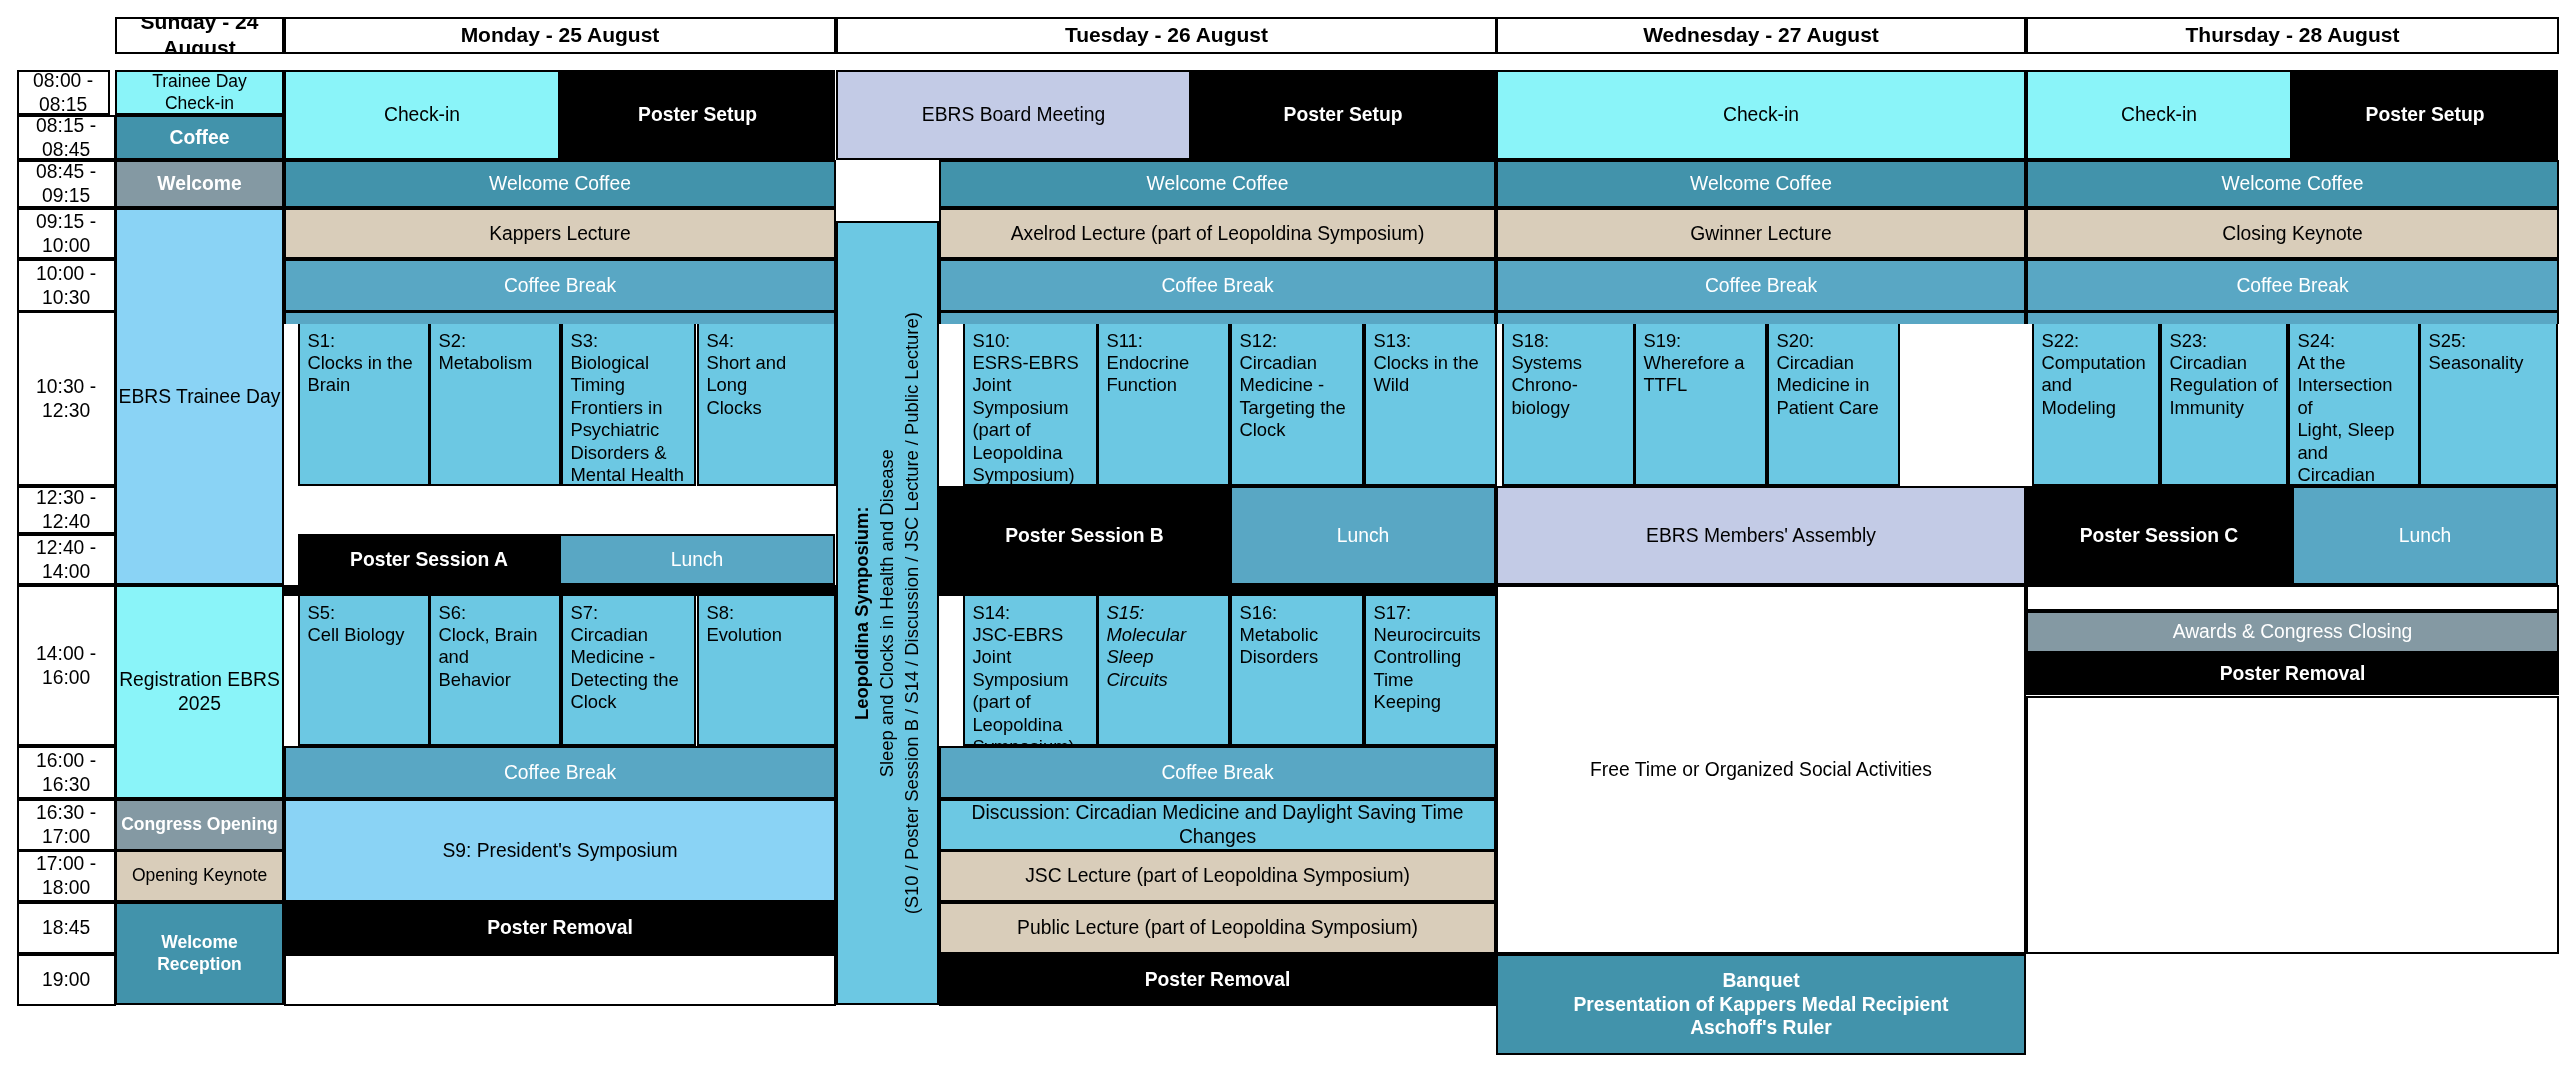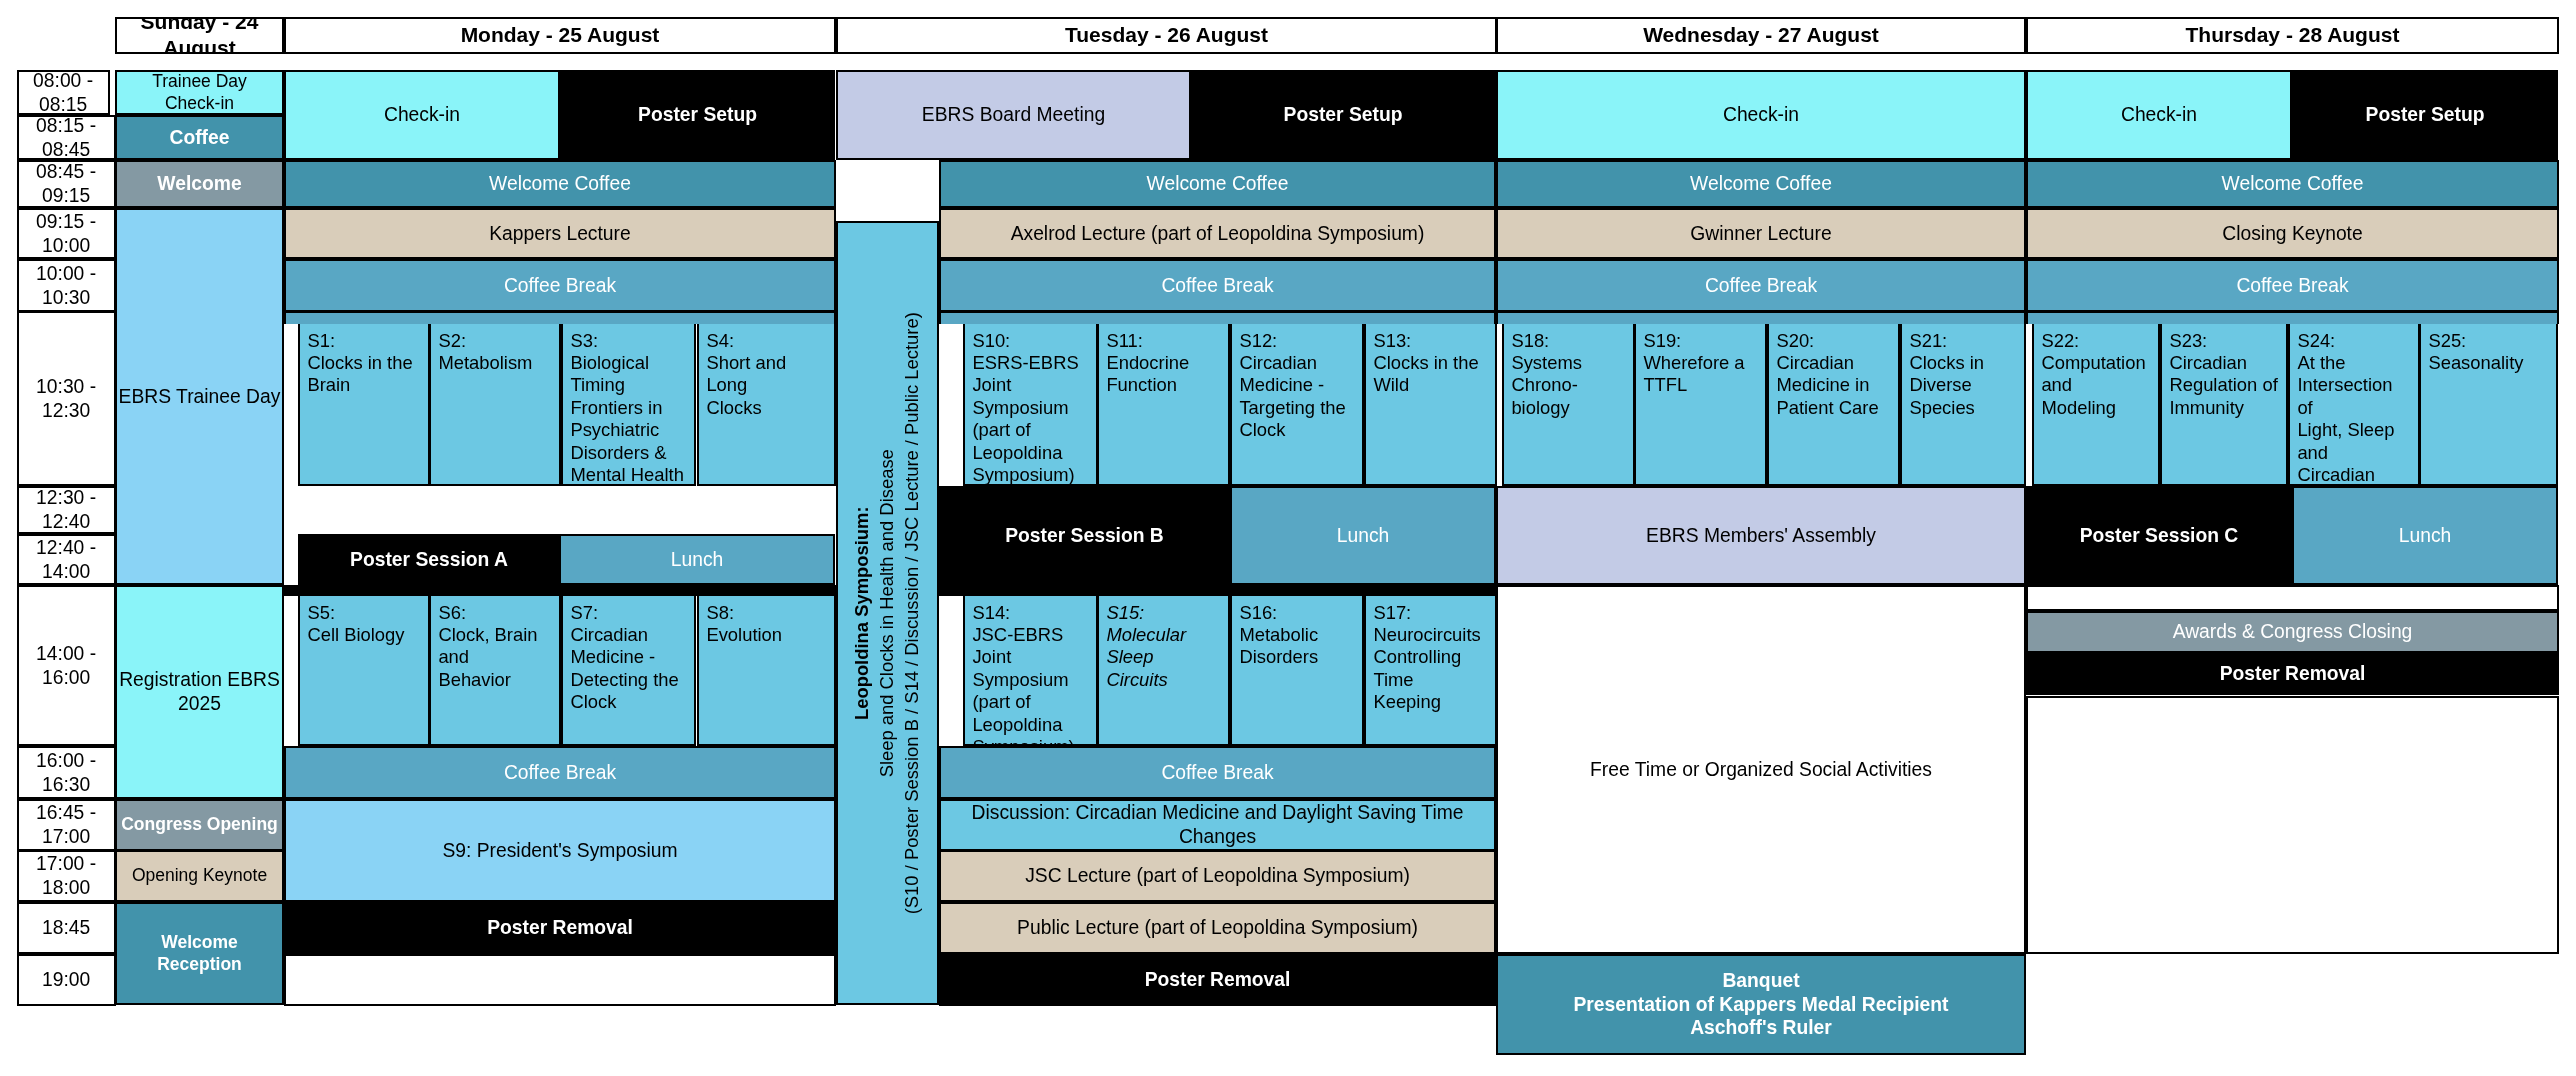--- a/index.html
+++ b/index.html
@@ -90,21 +90,21 @@
   <div class="cell c-white ctr timecell" style="left:16.6px;top:70px;width:93px;height:45px;">08:00 - 08:15</div>
   <div class="cell c-white ctr timecell" style="left:16.6px;top:115px;width:99px;height:45px;">08:15 - 08:45</div>
   <div class="cell c-white ctr timecell" style="left:16.6px;top:160px;width:99px;height:48px;">08:45 - 09:15</div>
   <div class="cell c-white ctr timecell" style="left:16.6px;top:208px;width:99px;height:51px;">09:15 - 10:00</div>
   <div class="cell c-white ctr timecell" style="left:16.6px;top:259px;width:99px;height:53px;">10:00 - 10:30</div>
   <div class="cell c-white ctr timecell" style="left:16.6px;top:311px;width:99px;height:175px;">10:30 - 12:30</div>
   <div class="cell c-white ctr timecell" style="left:16.6px;top:486px;width:99px;height:48px;">12:30 - 12:40</div>
   <div class="cell c-white ctr timecell" style="left:16.6px;top:534px;width:99px;height:51px;">12:40 - 14:00</div>
   <div class="cell c-white ctr timecell" style="left:16.6px;top:585px;width:99px;height:161px;">14:00 - 16:00</div>
   <div class="cell c-white ctr timecell" style="left:16.6px;top:746px;width:99px;height:53px;">16:00 - 16:30</div>
-  <div class="cell c-white ctr timecell" style="left:16.6px;top:799px;width:99px;height:52px;">16:45 - 17:00</div>
+  <div class="cell c-white ctr timecell" style="left:16.6px;top:799px;width:99px;height:52px;">16:30 - 17:00</div>
   <div class="cell c-white ctr timecell" style="left:16.6px;top:850px;width:99px;height:52px;">17:00 - 18:00</div>
   <div class="cell c-white ctr timecell" style="left:16.6px;top:902px;width:99px;height:52px;">18:45</div>
   <div class="cell c-white ctr timecell" style="left:16.6px;top:954px;width:99px;height:52px;">19:00</div>
 
   <div class="cell c-cyan ctr multiline" style="left:115px;top:70px;width:169px;height:45px;font-size:17.5px;">Trainee Day
 Check-in</div>
   <div class="cell c-teal ctr white bold" style="left:115px;top:115px;width:169px;height:45px;">Coffee</div>
   <div class="cell c-grey ctr white bold" style="left:115px;top:160px;width:169px;height:48px;">Welcome</div>
   <div class="cell c-lblue ctr" style="left:115px;top:208px;width:169px;height:377px;">EBRS Trainee Day</div>
   <div class="cell c-cyan ctr" style="left:115px;top:585px;width:169px;height:214px;">Registration EBRS 2025</div>
@@ -225,23 +225,20 @@
   <div class="cell c-sky tl pad multiline" style="left:1502px;top:322px;width:133px;height:164px;font-size:18.4px;">S18:
 Systems Chrono-
 biology</div>
   <div class="cell c-sky tl pad multiline" style="left:1634px;top:322px;width:133px;height:164px;font-size:18.4px;">S19:
 Wherefore a
 TTFL</div>
   <div class="cell c-sky tl pad multiline" style="left:1767px;top:322px;width:133px;height:164px;font-size:18.4px;">S20:
 Circadian
 Medicine in
 Patient Care</div>
-  <div class="cell c-sky tl pad multiline" style="left:1900px;top:322px;width:126px;height:164px;font-size:18.4px;">S21:
-Clocks in Diverse
-Species</div>
   <div class="cell c-cbreak" style="left:1496px;top:311px;width:530px;height:13px;border-bottom:none;"></div>
 
   <div class="cell c-lav ctr" style="left:1496px;top:486px;width:530px;height:99px;">EBRS Members' Assembly</div>
   <div class="cell c-white ctr" style="left:1496px;top:585px;width:530px;height:369px;">Free Time or Organized Social Activities</div>
   <div class="cell c-teal ctr white bold multiline" style="left:1496px;top:954px;width:530px;height:101px;">Banquet
 Presentation of Kappers Medal Recipient
 Aschoff's Ruler</div>
 
   <div class="cell c-cyan ctr" style="left:2026px;top:70px;width:266px;height:90px;">Check-in</div>
   <div class="cell c-black ctr white bold" style="left:2292px;top:70px;width:266px;height:90px;">Poster Setup</div>

